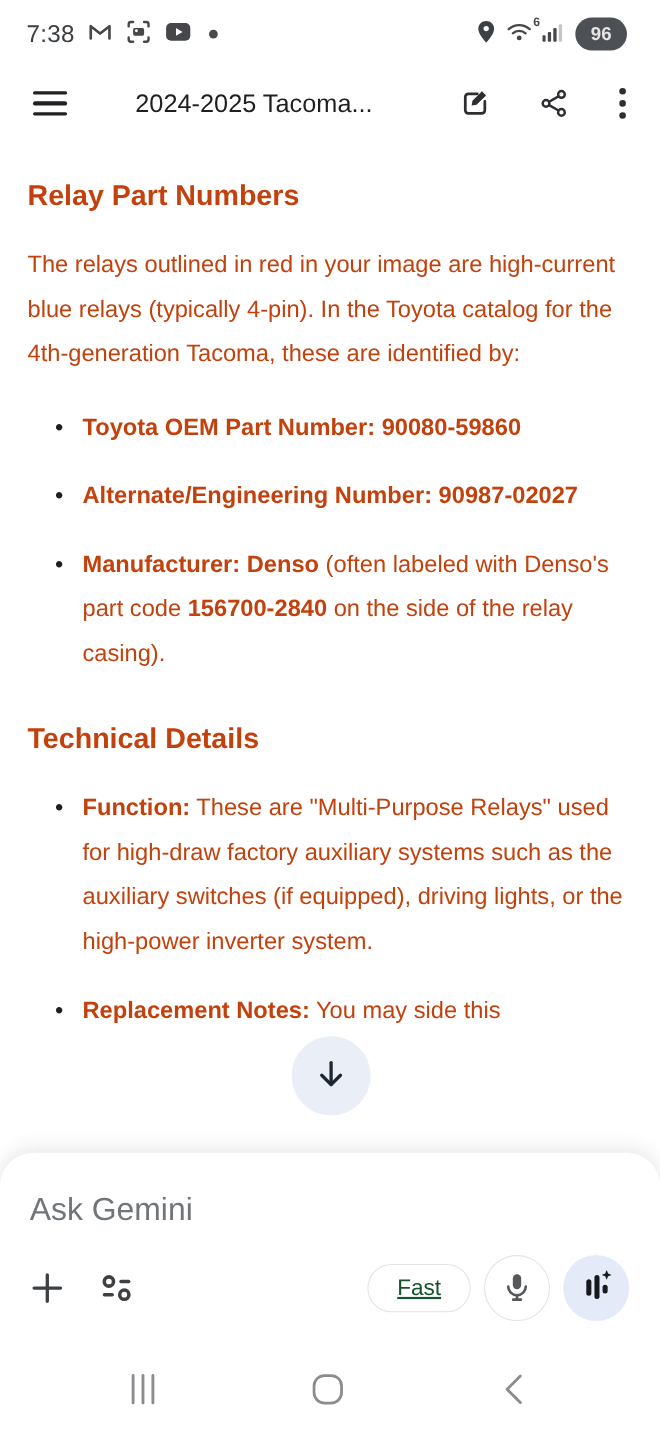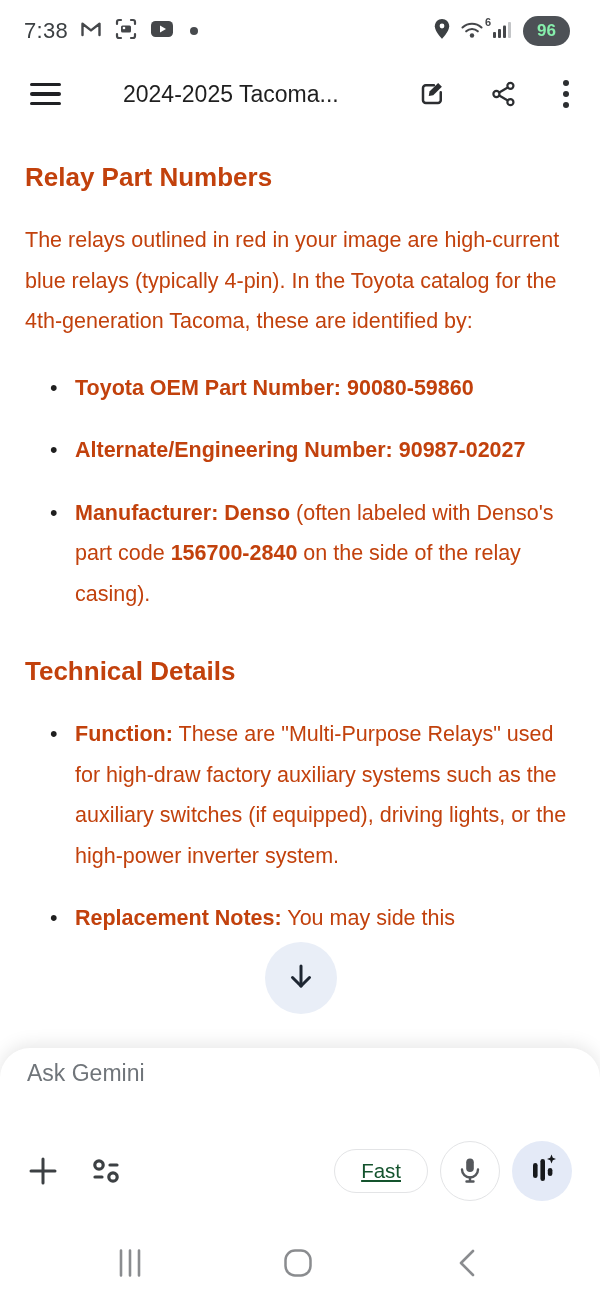--- a/index.html
+++ b/index.html
@@ -6,21 +6,21 @@
   .screen{position:relative;width:600px;height:1300px;background:#ffffff;overflow:hidden;
           font-family:"Liberation Sans",sans-serif;color:#1f1f1f;}
 
   
   .status-bar{position:absolute;top:0;left:0;right:0;height:62px;display:flex;align-items:center;
               justify-content:space-between;padding:0 30px 0 24px;box-sizing:border-box;}
   .sb-left{display:flex;align-items:center;gap:11px;}
   .sb-right{display:flex;align-items:center;gap:9px;}
   .time{font-size:22px;font-weight:500;color:#3c4043;letter-spacing:.3px;}
   .sb-dot{width:8px;height:8px;border-radius:50%;background:#474a4d;margin-left:4px;}
-  .battery-pill{min-width:47px;height:30px;border-radius:16px;background:#4d5156;color:#86efac;
+  .battery-pill{min-width:47px;height:30px;border-radius:16px;background:#4d5156;color:#e5e5e5;
                 font-size:17px;font-weight:700;display:flex;align-items:center;justify-content:center;}
   .wifi-wrap{position:relative;}
   .wifi-six{position:absolute;top:-4px;right:-7px;font-size:11px;font-weight:600;color:#45474a;}
 
   
   .app-header{position:absolute;top:62px;left:0;right:0;height:64px;display:flex;align-items:center;
               padding:0 29px 0 30px;box-sizing:border-box;}
   .menu-btn{width:31px;height:22px;display:flex;flex-direction:column;justify-content:space-between;
             background:none;border:none;padding:0;cursor:pointer;}
   .menu-btn span{display:block;height:3.4px;background:#202124;border-radius:2px;}
@@ -41,21 +41,21 @@
   .b{font-weight:700;}
 
   
   .scroll-down{position:absolute;left:265px;top:942px;width:72px;height:72px;border-radius:50%;
                background:#e9eef7;border:none;cursor:pointer;display:flex;align-items:center;
                justify-content:center;}
 
   
   .composer{position:absolute;left:0;right:0;bottom:0;height:252px;background:#ffffff;
             border-radius:30px 30px 0 0;box-shadow:0 -3px 18px rgba(0,0,0,.10);}
-  .ask-input{position:absolute;left:27px;top:12px;right:27px;font-size:23px;color:#70757a;
+  .ask-input{position:absolute;left:27px;top:36px;right:27px;font-size:29px;color:#70757a;
              cursor:text;}
   .composer-row{position:absolute;left:26px;right:28px;top:92px;height:62px;display:flex;
                 align-items:center;}
   .tool-btn{background:none;border:none;padding:0;cursor:pointer;display:flex;align-items:center;}
   .tune-btn{margin-left:28px;}
   .right-group{margin-left:auto;display:flex;align-items:center;gap:12px;}
   .mode-pill{height:44px;padding:0 26px;border:1.5px solid #e3e4e6;border-radius:30px;background:#fff;
              font-size:20.5px;color:#14532d;font-family:"Liberation Sans",sans-serif;cursor:pointer;
              display:flex;align-items:center;text-decoration:underline;}
   .circle-btn{width:60px;height:60px;border-radius:50%;border:1.5px solid #e3e4e6;background:#fff;

